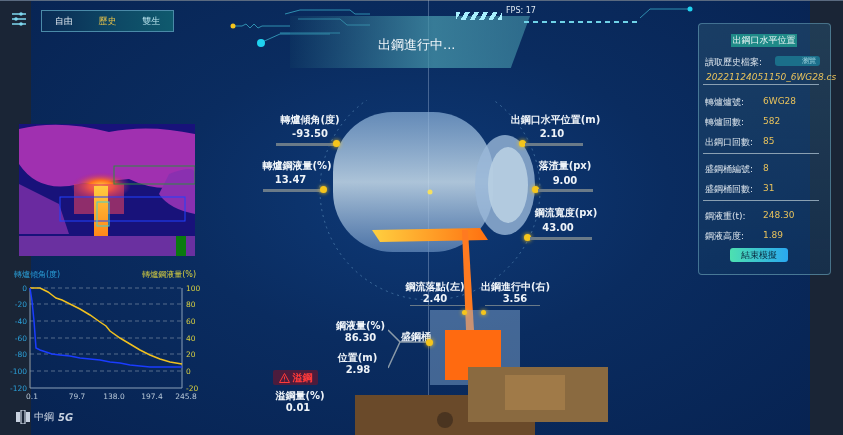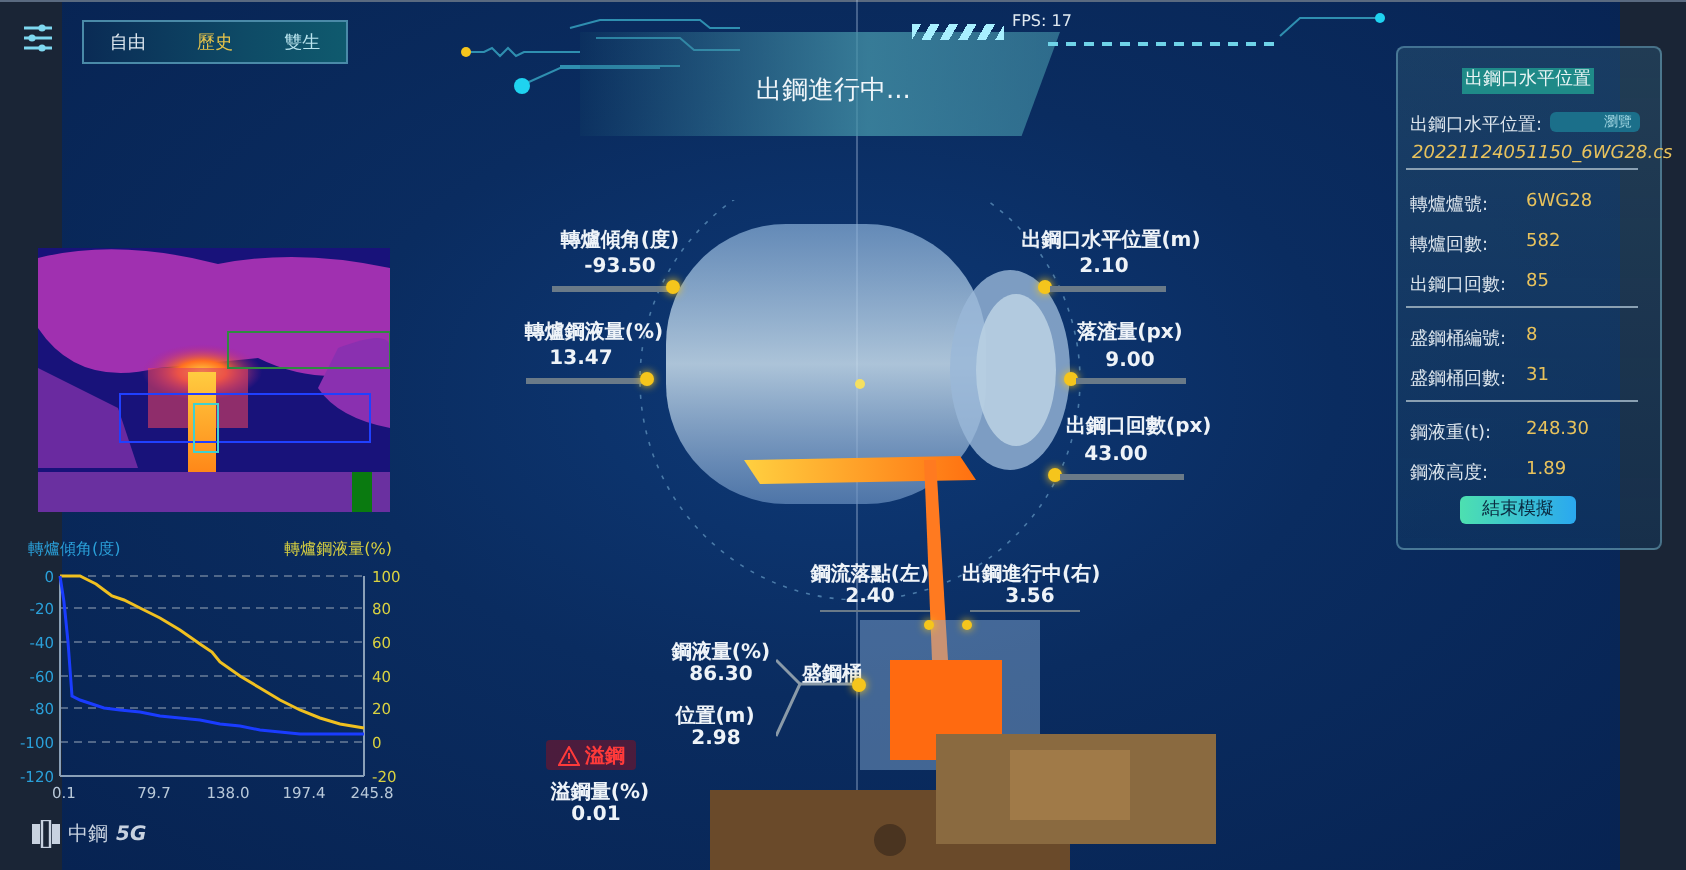--- a/index.html
+++ b/index.html
@@ -221,21 +221,21 @@
 <div class="abs label" style="left:508px;top:113px;width:95px;">出鋼口水平位置(m)</div>
 <div class="abs val" style="left:532px;top:128px;width:40px;">2.10</div>
 <div class="abs dot" style="left:519px;top:140px;"></div>
 <div class="abs bar" style="left:525px;top:143px;width:58px;"></div>
 
 <div class="abs label" style="left:535px;top:159px;width:60px;">落渣量(px)</div>
 <div class="abs val" style="left:545px;top:175px;width:40px;">9.00</div>
 <div class="abs dot" style="left:532px;top:186px;"></div>
 <div class="abs bar" style="left:538px;top:189px;width:55px;"></div>
 
-<div class="abs label" style="left:533px;top:206px;width:66px;">出鋼口回數(px)</div>
+<div class="abs label" style="left:533px;top:206px;width:66px;">鋼流寬度(px)</div>
 <div class="abs val" style="left:538px;top:222px;width:40px;">43.00</div>
 <div class="abs dot" style="left:524px;top:234px;"></div>
 <div class="abs bar" style="left:530px;top:237px;width:62px;"></div>
 
 <div class="abs label" style="left:405px;top:280px;width:60px;">鋼流落點(左)</div>
 <div class="abs val" style="left:415px;top:293px;width:40px;">2.40</div>
 <div class="abs label" style="left:481px;top:280px;width:65px;">出鋼進行中(右)</div>
 <div class="abs val" style="left:495px;top:293px;width:40px;">3.56</div>
 <div class="abs bar" style="left:410px;top:305px;width:55px;height:1px;"></div>
 <div class="abs bar" style="left:485px;top:305px;width:55px;height:1px;"></div>
@@ -259,21 +259,21 @@
     <line x1="5.5" y1="3.5" x2="5.5" y2="6.5" stroke="#ff3a3a" stroke-width="1"></line>
     <circle cx="5.5" cy="8" r="0.5" fill="#ff3a3a"></circle>
   </svg>
   <span>溢鋼</span>
 </div>
 <div class="abs label" style="left:270px;top:389px;width:60px;">溢鋼量(%)</div>
 <div class="abs val" style="left:278px;top:402px;width:40px;">0.01</div>
 
 <div class="abs panel"></div>
 <div class="abs panel-title">出鋼口水平位置</div>
-<div class="abs prow" style="left:705px;top:56px;">出鋼口水平位置:</div>
+<div class="abs prow" style="left:705px;top:56px;">讀取歷史檔案:</div>
 <div class="abs browse-btn">瀏覽</div>
 <div class="abs pval" style="left:706px;top:72px;font-style:italic;">20221124051150_6WG28.cs</div>
 <div class="abs pdiv" style="left:703px;top:84px;width:116px;"></div>
 
 <div class="abs prow" style="left:705px;top:96px;">轉爐爐號:</div>
 <div class="abs pval" style="left:763px;top:96px;">6WG28</div>
 <div class="abs prow" style="left:705px;top:116px;">轉爐回數:</div>
 <div class="abs pval" style="left:763px;top:116px;">582</div>
 <div class="abs prow" style="left:705px;top:136px;">出鋼口回數:</div>
 <div class="abs pval" style="left:763px;top:136px;">85</div>

